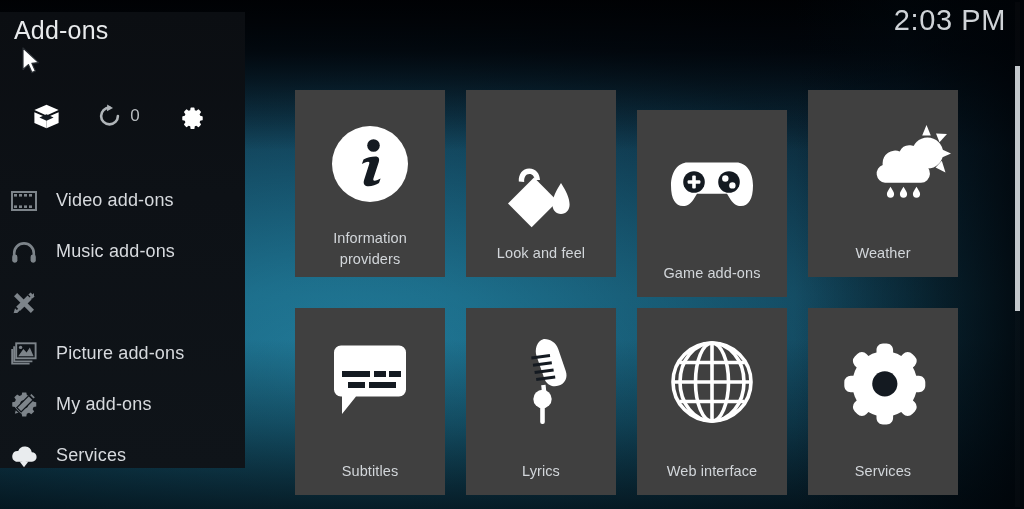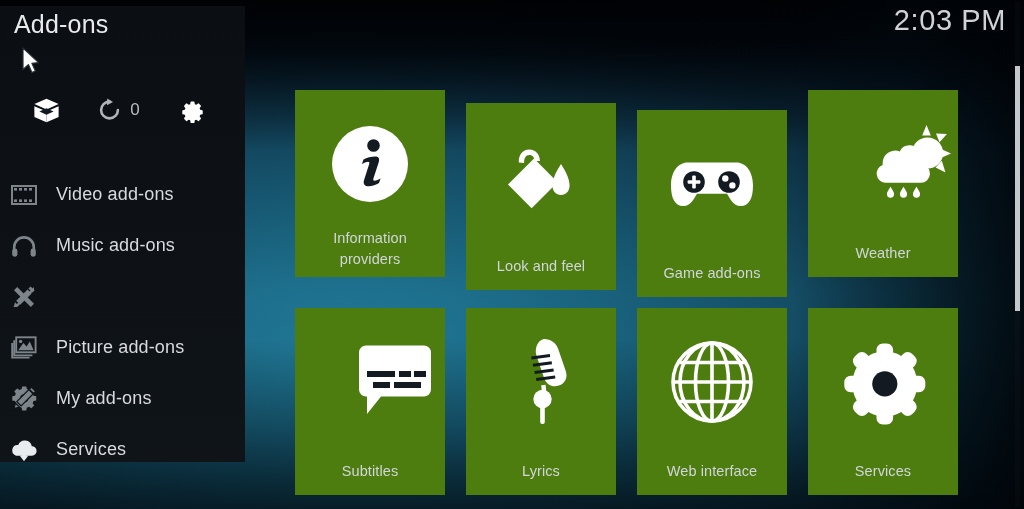--- a/index.html
+++ b/index.html
@@ -32,21 +32,21 @@
     position: absolute; left: 0; right: 0; bottom: 0; height: 170px;
     background: linear-gradient(0deg, rgba(0,4,8,0.72) 0%, rgba(1,10,16,0.34) 50%, rgba(2,16,24,0) 100%);
   }
   .bg-right-fade {
     position: absolute; right: 0; top: 0; bottom: 0; width: 230px;
     background: linear-gradient(270deg, rgba(0,3,7,0.86) 0%, rgba(1,9,15,0.42) 52%, rgba(2,16,24,0) 100%);
   }
 
   
   .sidebar {
-    position: absolute; left: 0; top: 6px;
+    position: absolute; left: 0; top: 12px;
     width: 245px; height: 456px;
     background: linear-gradient(180deg, #0b0e12 0%, #0d1116 40%, #0f1419 100%);
     z-index: 5;
   }
   .sidebar-title {
     position: absolute; left: 14px; top: 4px;
     font-size: 25px;
     font-weight: 300;
     color: #e8eaec;
     letter-spacing: 0.2px;
@@ -103,21 +103,21 @@
   
   .grid {
     position: absolute;
     left: 295px; top: 90px;
     width: 665px; height: 405px;
     z-index: 4;
   }
   .tile {
     position: absolute;
     width: 150px; height: 187px;
-    background: #4d7c0f;
+    background: #404040;
     display: flex;
     flex-direction: column;
     align-items: center;
     justify-content: flex-start;
   }
   .tile-ico {
     width: 100px; height: 100px;
     margin-top: 24px;
     display: flex; align-items: center; justify-content: center;
   }
@@ -297,21 +297,21 @@
       <div class="tile-ico">
         <svg width="84" height="84" viewBox="0 0 84 84">
           <circle cx="42" cy="42" r="38" fill="#ffffff"></circle>
           <circle cx="45.5" cy="23.5" r="6.3" fill="#141a21"></circle>
           <path d="M47.5 34.5c-4 0-9 1.2-12 3.1l-1.6 4.4c1.9-1.1 4.6-2.2 6.2-2.2 1.2 0 1.5.8 1.1 2.2l-5.2 16.2c-1.2 3.9 1 6.1 4.6 6.1 3.6 0 7.6-1.4 10.4-3.3l1.6-4.4c-1.9 1.1-4.4 2.2-6 2.2-1.2 0-1.6-.8-1.2-2.2l5.4-16.7c1.1-3.3-.3-5.4-3.3-5.4z" fill="#141a21"></path>
         </svg>
       </div>
       <div class="tile-label two-line">Information providers</div>
     </div>
 
-    <div class="tile" style="left:171px; top:13px;">
+    <div class="tile" style="left:171px; top:0px;justify-content:center;">
       <div class="tile-ico">
         <svg width="86" height="86" viewBox="0 0 86 86">
           <g fill="#ffffff">
             <path d="M31.2 15.6 C24.4 15.6 20.4 21.4 20.8 28.6 l5.4 .3 c-.3-4.4 1.6-7.9 5.1-7.9 3.4 0 5.2 2.6 5.4 6.1 l5.3-.1 C41.6 20.8 38.1 15.6 31.2 15.6 Z"></path>
             <path d="M36.0 24.6 L10.0 50.6 L33.6 74.2 L59.6 48.2 Z"></path>
             <circle cx="37.2" cy="41.6" r="4.6"></circle>
             <path d="M63.0 30.0 c-5.0 7.8 -8.6 15.2 -8.6 21.6 0 5.6 3.6 9.4 8.6 9.4 5.0 0 8.6 -3.8 8.6 -9.4 0 -6.4 -3.6 -13.8 -8.6 -21.6 z"></path>
           </g>
           <path d="M36.6 26.4 L12.6 50.4 L33.6 71.4 L57.2 47.8 Z" fill="#141a21" opacity="0"></path>
         </svg>
@@ -348,21 +348,21 @@
             <path d="M58 30.5a10.8 10.8 0 0 0-20.3-2.1 12.6 12.6 0 0 0-17.1 11.8c0 .6 0 1.2.1 1.8A9.2 9.2 0 0 0 23 59.8h36a9.3 9.3 0 0 0 1-18.5 10.8 10.8 0 0 0-2-10.8z"></path>
             <path d="M28.5 63.8c-2 3.2-3.6 5.4-3.6 7.3a3.6 3.6 0 0 0 7.2 0c0-1.9-1.6-4.1-3.6-7.3z"></path>
             <path d="M41.5 63.8c-2 3.2-3.6 5.4-3.6 7.3a3.6 3.6 0 0 0 7.2 0c0-1.9-1.6-4.1-3.6-7.3z"></path>
             <path d="M54.5 63.8c-2 3.2-3.6 5.4-3.6 7.3a3.6 3.6 0 0 0 7.2 0c0-1.9-1.6-4.1-3.6-7.3z"></path>
           </g>
         </svg>
       </div>
       <div class="tile-label">Weather</div>
     </div>
 
-    <div class="tile" style="left:0px;  top:218px;align-items:flex-end;">
+    <div class="tile" style="left:0px;  top:218px;">
       <div class="tile-ico">
         <svg width="88" height="80" viewBox="0 0 88 80">
           <path fill="#ffffff" d="M8 10.5a7 7 0 0 1 7-7h58a7 7 0 0 1 7 7v37a7 7 0 0 1-7 7H30L16 72V54.5h-1a7 7 0 0 1-7-7z"></path>
           <rect x="16" y="29" width="28" height="6" fill="#141a21"></rect>
           <rect x="48" y="29" width="12" height="6" fill="#141a21"></rect>
           <rect x="63" y="29" width="12" height="6" fill="#141a21"></rect>
           <rect x="22" y="40" width="17" height="6" fill="#141a21"></rect>
           <rect x="43" y="40" width="27" height="6" fill="#141a21"></rect>
         </svg>
       </div>

